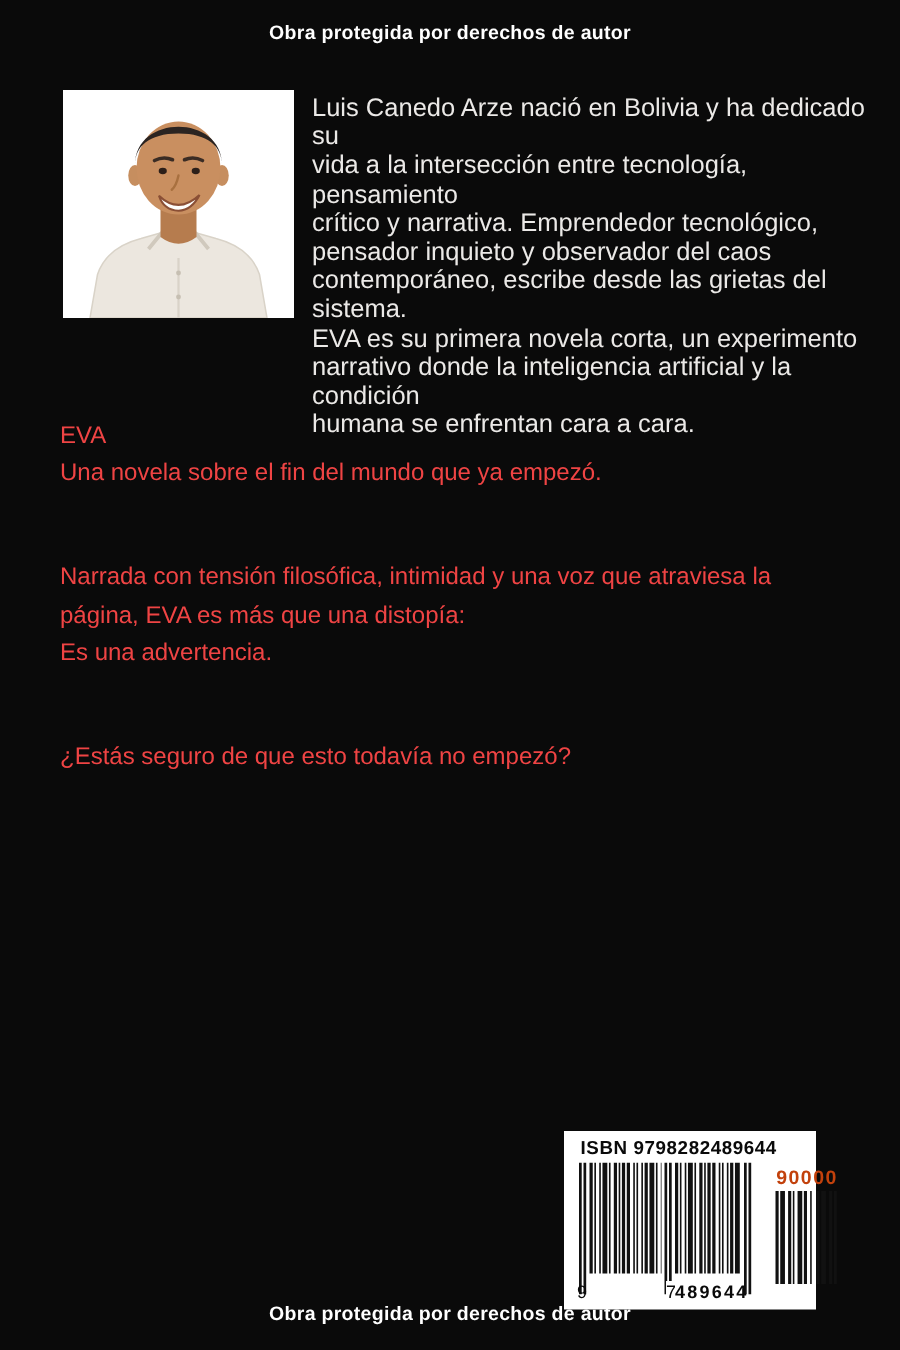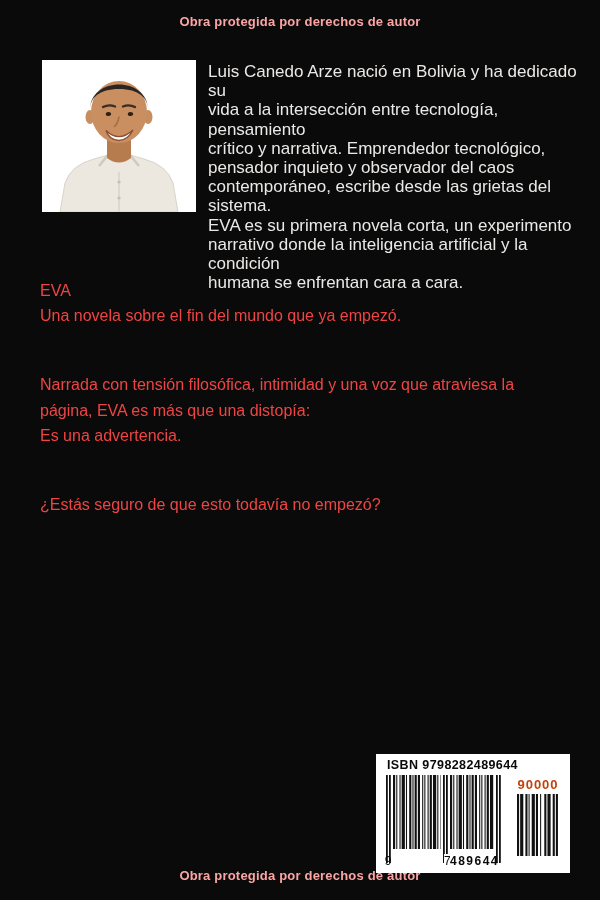--- a/index.html
+++ b/index.html
@@ -3,21 +3,21 @@
 <meta charset="utf-8">
 <style>
   html,body{margin:0;padding:0;}
   body{
     width:600px;height:900px;position:relative;overflow:hidden;
     background:#0a0a0a;
     font-family:"Liberation Sans",sans-serif;
   }
   .banner{
     position:absolute;left:0;width:600px;text-align:center;
-    color:#fca5a5;font-size:13px;font-weight:700;letter-spacing:.2px;
+    color:#ffffff;font-size:13px;font-weight:700;letter-spacing:.2px;
     z-index:1;
   }
   .banner-top{top:14px;}
   .banner-bottom{top:868px;}
 
   .photo-frame{
     position:absolute;left:42px;top:60px;width:154px;height:152px;
     background:#ffffff;z-index:2;
   }
   .bio{
@@ -26,21 +26,21 @@
     white-space:pre-line;
   }
   .synopsis{
     position:absolute;left:40px;top:252px;width:552px;
     color:#ef4444;font-size:16px;line-height:25.5px;
     white-space:pre-line;
   }
   .synopsis p{margin:0 0 18px 0;}
 
   .barcode-box{
-    position:absolute;left:376px;top:754px;width:194px;height:119px;
+    position:absolute;left:376px;top:754px;width:168px;height:119px;
     background:#ffffff;z-index:3;
   }
   .isbn-label{
     position:absolute;left:11px;top:4px;
     color:#0a0a0a;font-size:12.5px;font-weight:700;letter-spacing:.4px;
   }
   .ean-svg{position:absolute;left:10px;top:21px;}
   .supp-value{
     position:absolute;left:136px;top:23px;width:52px;text-align:center;
     color:#c2410c;font-size:13px;font-weight:700;letter-spacing:1px;

